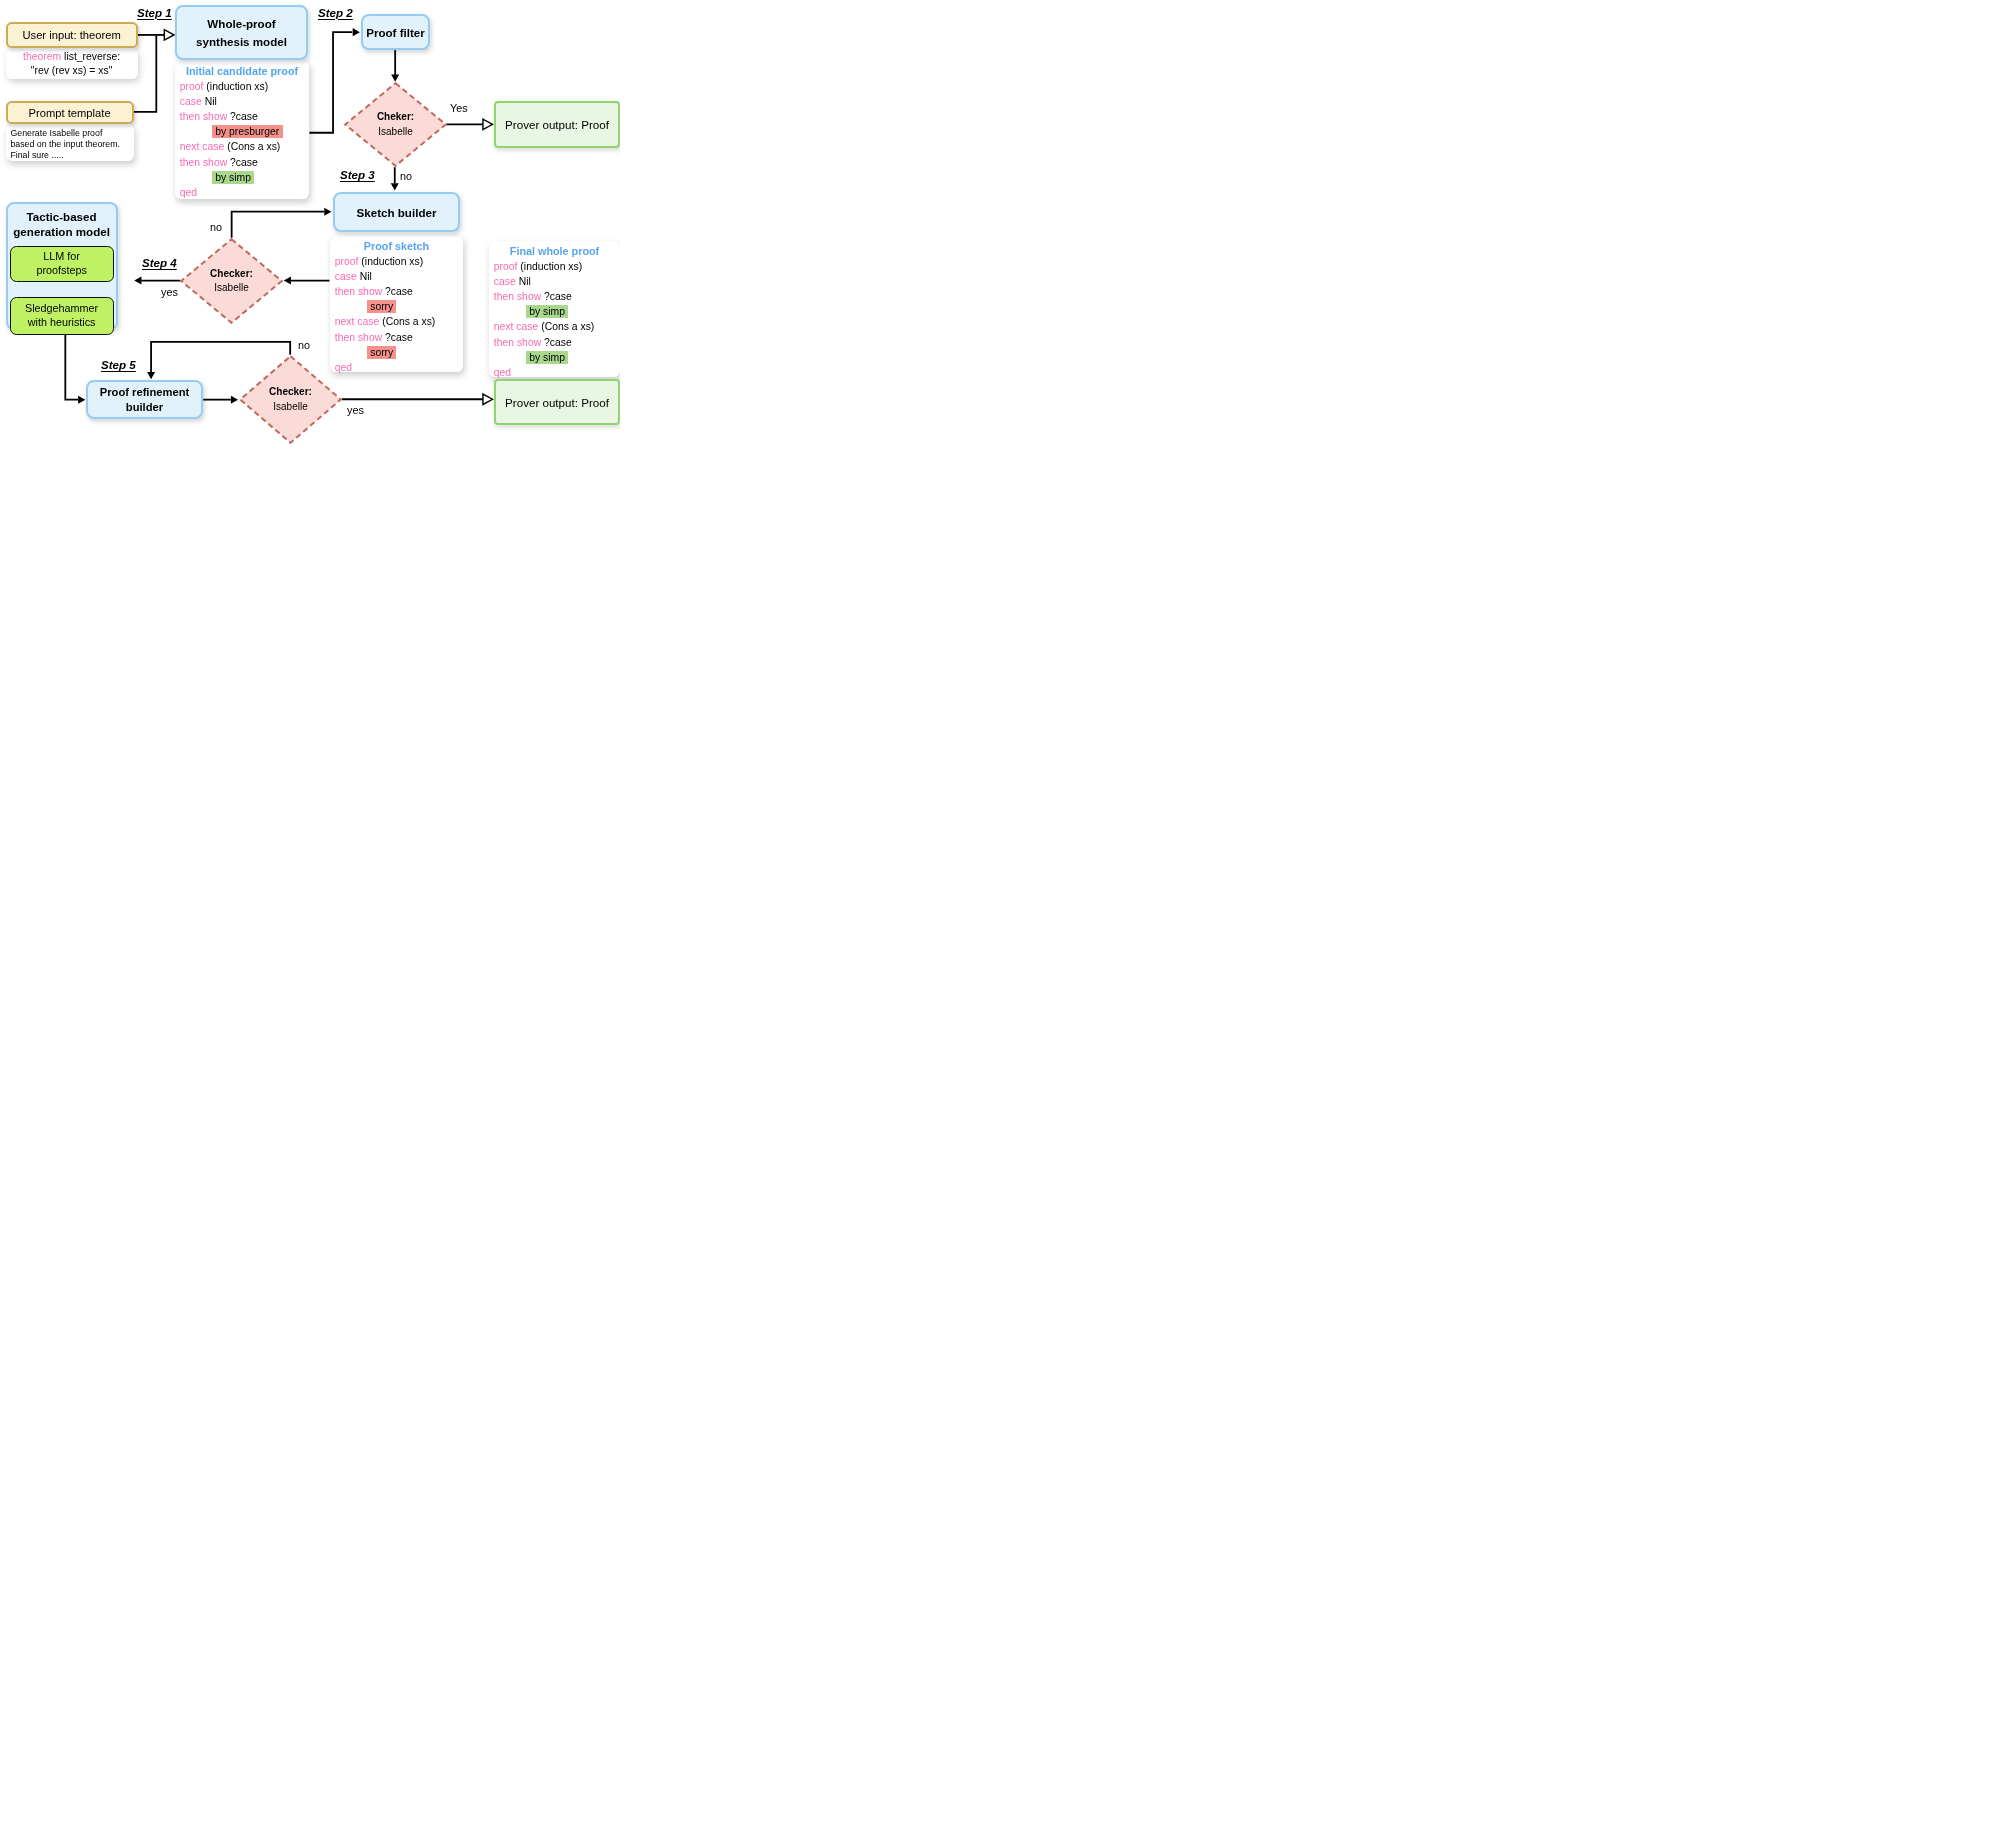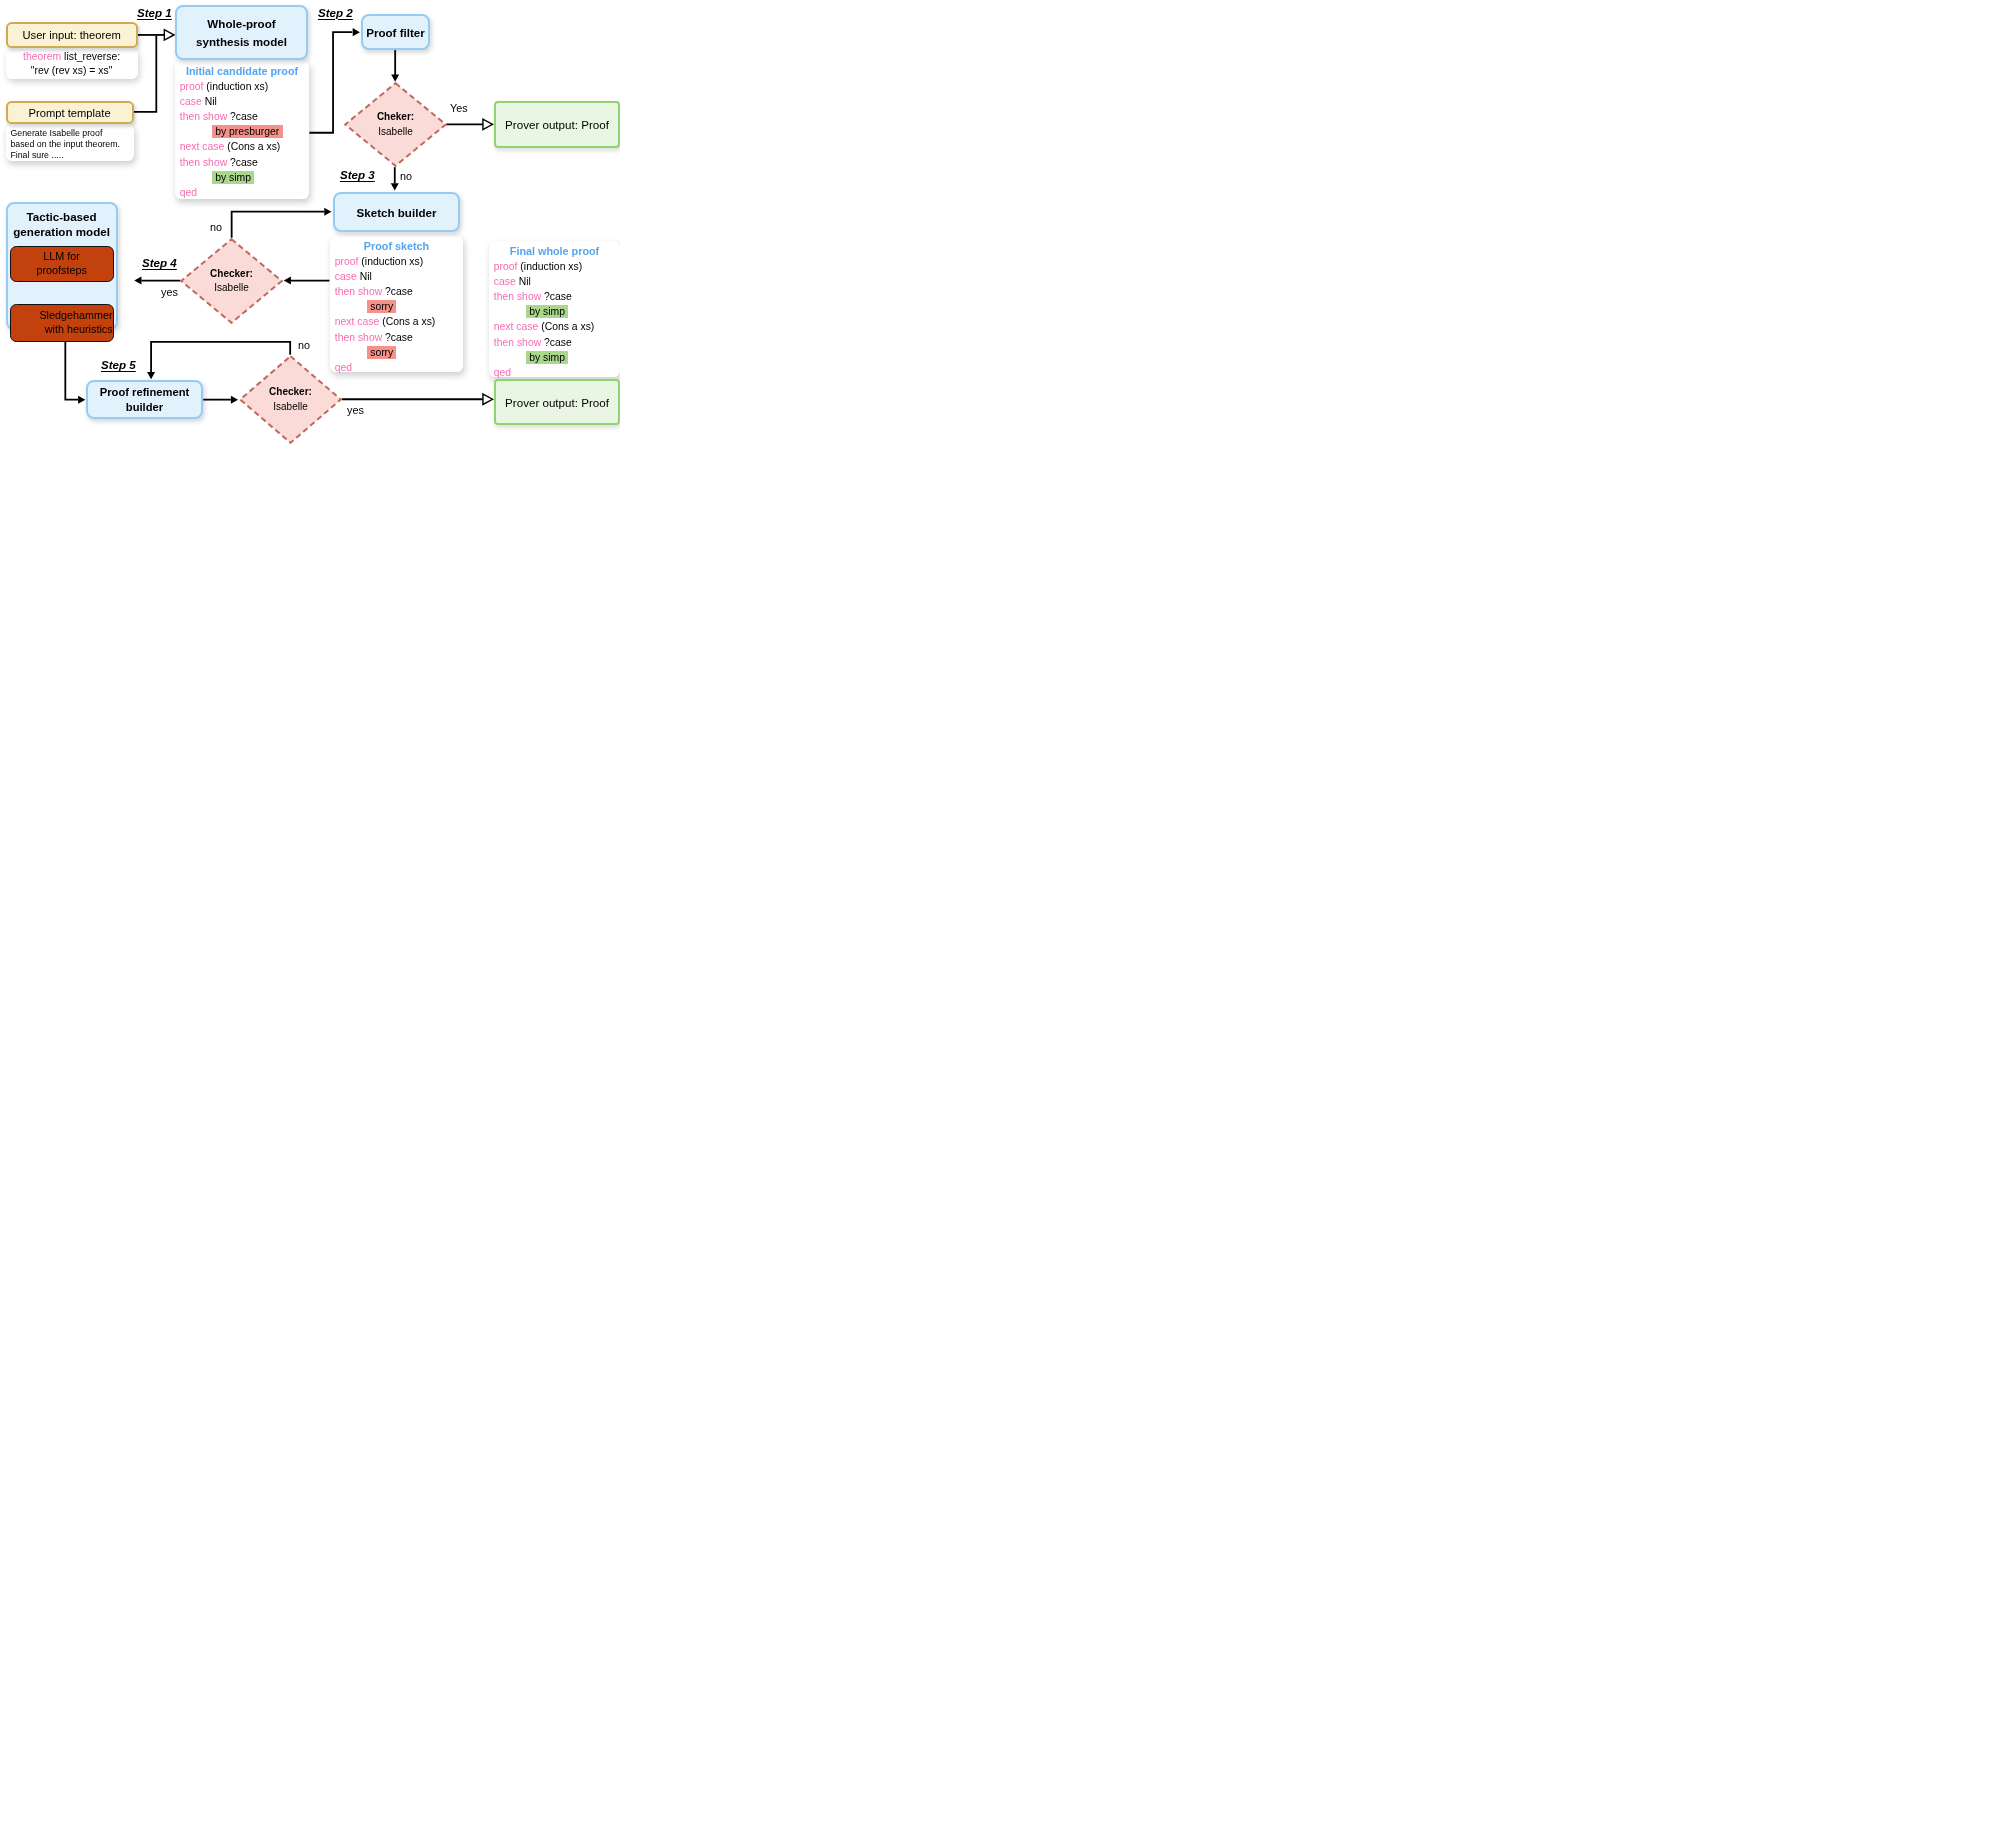--- a/index.html
+++ b/index.html
@@ -40,25 +40,25 @@
         line-height:10.8px;padding:4px 0 0 4.8px;}
   #whole-proof{left:175px;top:4.8px;width:133px;height:55px;flex-direction:column;gap:5.6px;}
   #initial-card{left:175px;top:61px;width:134px;height:138px;}
   #proof-filter{left:361px;top:14.4px;width:69px;height:36px;}
   #prover-top{left:494px;top:101px;width:126px;height:47px;}
   #sketch-builder{left:333px;top:192px;width:127px;height:40px;}
   #sketch-card{left:330px;top:236px;width:133px;height:136px;}
   #final-card{left:489px;top:241px;width:131px;height:136px;}
   #tactic-box{left:5.6px;top:202px;width:112px;height:128px;display:block;}
   .tactic-title{font-weight:bold;font-size:11.6px;text-align:center;line-height:15.6px;padding-top:4.8px;}
-  .subbox{background:#c2410c;border:1.6px solid #111;border-radius:6.4px;display:flex;
+  .subbox{background:#bef264;border:1.6px solid #111;border-radius:6.4px;display:flex;
         flex-direction:column;align-items:center;justify-content:center;text-align:center;
         font-size:10.8px;line-height:13.6px;width:102px;margin:5.6px auto 0 auto;font-weight:normal;}
   #llm-box{height:34px;}
-  #sledge-box{height:36px;margin-top:22px;align-items:flex-end;}
+  #sledge-box{height:36px;margin-top:15px;}
   #refinement-box{left:86px;top:380px;width:117px;height:39px;flex-direction:column;
         font-size:11.2px;line-height:15px;}
   #prover-bottom{left:494px;top:379px;width:126px;height:46px;}
 
   .diamond{position:absolute;z-index:2;}
   .diamond svg{position:absolute;left:0;top:0;width:100%;height:100%;}
   .diamond polygon{fill:var(--diamond_fill);stroke:var(--diamond_border);
         stroke-width:5;stroke-dasharray:14 9;}
   .diamond-text{position:absolute;inset:0;display:flex;flex-direction:column;
         align-items:center;justify-content:center;font-size:10px;line-height:14.4px;text-align:center;}

